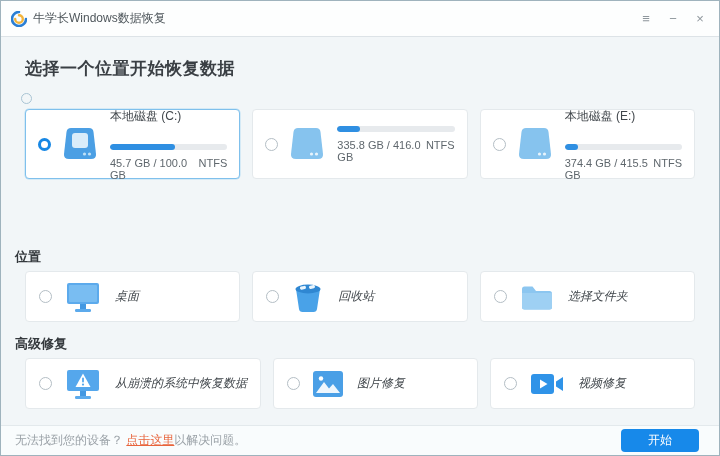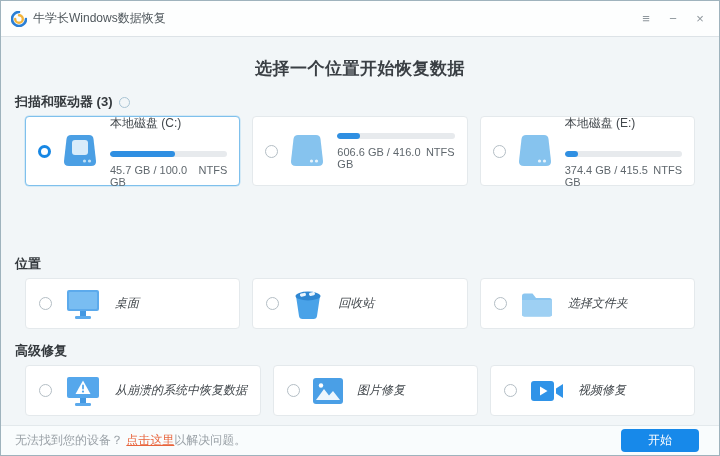--- a/index.html
+++ b/index.html
@@ -14,21 +14,21 @@
   .titlebar {
     height:36px; background:#fdfefe; border-bottom:1px solid #dde3e7;
     display:flex; align-items:center; padding:0 10px; flex:0 0 auto;
   }
   .logo { width:16px; height:16px; margin-right:6px; }
   .app-title { font-size:12px; color:#4f575c; }
   .win-controls { margin-left:auto; display:flex; align-items:center; gap:13px; padding-right:2px; }
   .win-btn { color:#8f979d; font-size:13px; line-height:1; cursor:default; width:14px; text-align:center; }
   
   .main { flex:1 1 auto; padding:0 24px; position:relative; }
-  .page-title { text-align:center; font-size:17px; font-weight:700; color:#3a3f44; margin-top:20px; letter-spacing:.5px; }
+  .page-title { font-size:17px; font-weight:700; color:#3a3f44; margin-top:20px; letter-spacing:.5px; }
   .section-label { font-size:13px; font-weight:700; color:#34393d; margin-left:-10px; display:flex; align-items:center; }
   .label-drives { margin-top:13px; }
   .label-locations { margin-top:69px;font-family:Liberation Mono, monospace; }
   .label-advanced { margin-top:13px; }
   .refresh-icon { width:11px; height:11px; border:1.5px solid #a9c4d4; border-radius:50%; display:inline-block; margin-left:6px; }
   .row { display:flex; gap:12px; margin-top:5px; }
   .card {
     background:#fff; border:1px solid #e4e9ec; border-radius:4px; flex:1 1 0;
     display:flex; align-items:center; cursor:pointer;
   }
@@ -71,21 +71,20 @@
     <span class="win-btn">−</span>
     <span class="win-btn">×</span>
   </div>
 </div>
 
 <div class="main">
 
   <div class="page-title">选择一个位置开始恢复数据</div>
 
   <div class="section-label label-drives">
-    <span>扫描和驱动器 (3)</span>
     <span class="refresh-icon"></span>
   </div>
 
   <div class="row">
 
     <div class="card drive-card selected">
       <span class="radio selected"></span>
       <svg class="drive-icon" width="40" height="36" viewBox="0 0 40 36">
         <path d="M11 2 L29 2 Q33 2 33.5 6 L36 28 Q36.5 33 31 33 L9 33 Q3.5 33 4 28 L6.5 6 Q7 2 11 2 Z" fill="#4b9fe4"></path>
         <rect x="12" y="7" width="16" height="15" rx="3" fill="#d9ecfa"></rect>
@@ -109,21 +108,21 @@
       <svg class="drive-icon" width="40" height="36" viewBox="0 0 40 36">
         <path d="M11 2 L29 2 Q33 2 33.5 6 L36 28 Q36.5 33 31 33 L9 33 Q3.5 33 4 28 L6.5 6 Q7 2 11 2 Z" fill="#86c3ee"></path>
         <circle cx="24.5" cy="28" r="1.6" fill="#e8f4fc"></circle>
         <circle cx="29.5" cy="28" r="1.6" fill="#e8f4fc"></circle>
       </svg>
       <div class="drive-info">
         <div class="progress-track">
           <div class="progress-fill" style="width: 19%;"></div>
         </div>
         <div class="drive-meta">
-          <span>606.6 GB / 416.0 GB</span>
+          <span>335.8 GB / 416.0 GB</span>
           <span>NTFS</span>
         </div>
       </div>
     </div>
 
     <div class="card drive-card">
       <span class="radio"></span>
       <svg class="drive-icon" width="40" height="36" viewBox="0 0 40 36">
         <path d="M11 2 L29 2 Q33 2 33.5 6 L36 28 Q36.5 33 31 33 L9 33 Q3.5 33 4 28 L6.5 6 Q7 2 11 2 Z" fill="#86c3ee"></path>
         <circle cx="24.5" cy="28" r="1.6" fill="#e8f4fc"></circle>

